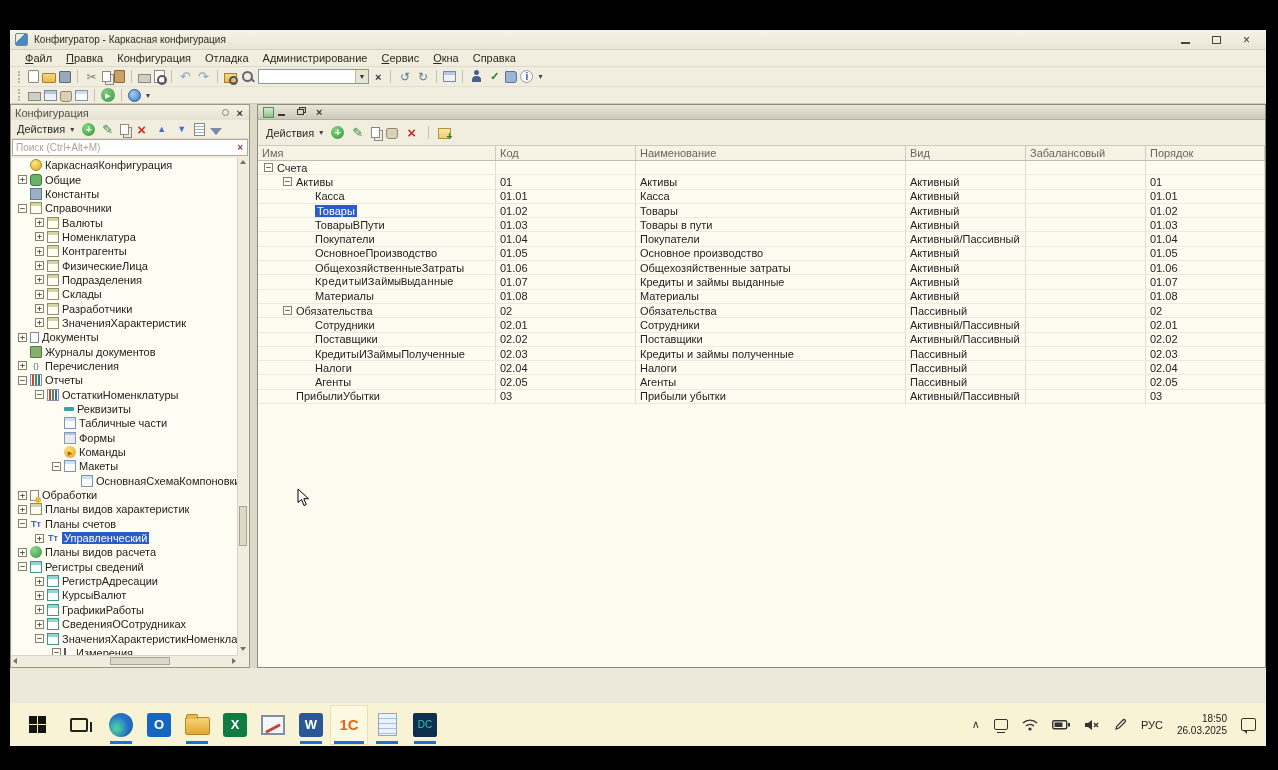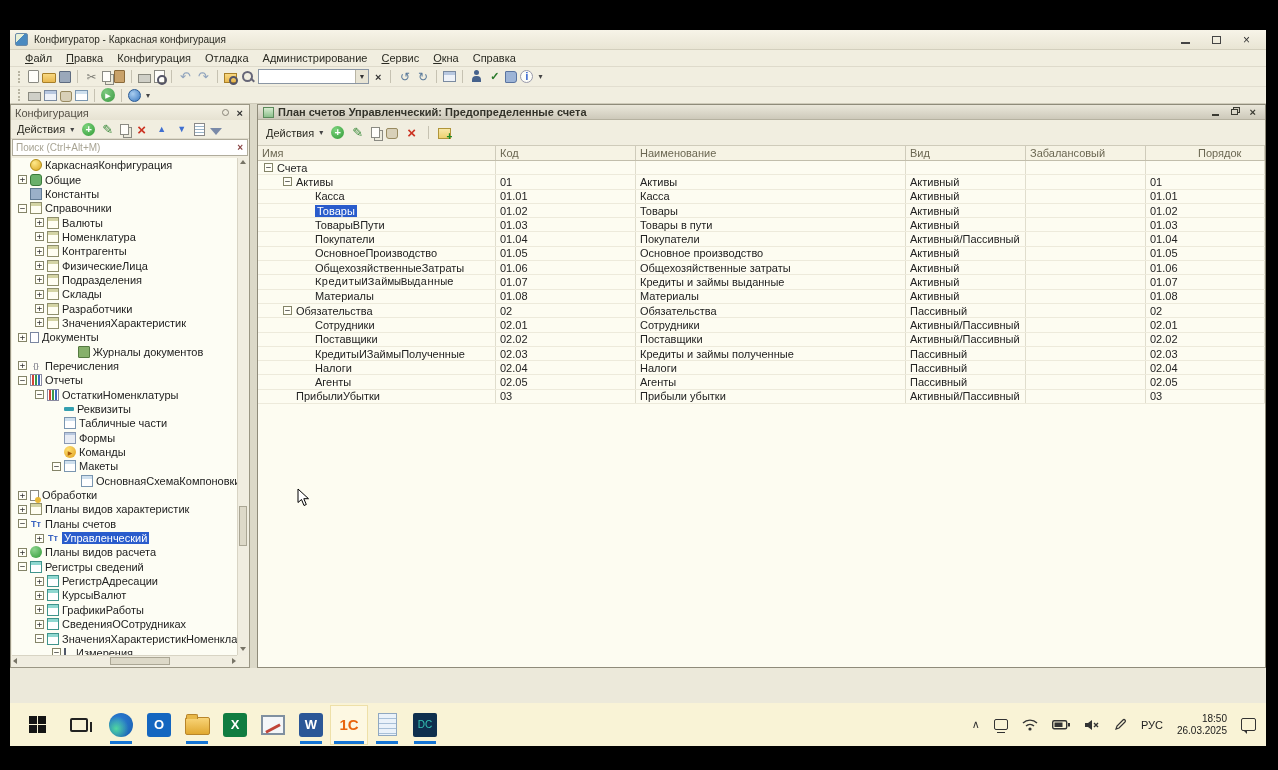--- a/index.html
+++ b/index.html
@@ -338,21 +338,21 @@
             <div class="tree-row" style="padding-left: 23px;">
               <span class="exp">+</span>
               <span class="ti tr-catalog"></span>
               <span class="tree-label">ЗначенияХарактеристик</span>
             </div>
             <div class="tree-row" style="padding-left: 6px;">
               <span class="exp">+</span>
               <span class="ti tr-doc"></span>
               <span class="tree-label">Документы</span>
             </div>
-            <div class="tree-row" style="padding-left: 20px; justify-content: center;">
+            <div class="tree-row" style="padding-left: 6px;">
               <span class="exp-spacer"></span>
               <span class="ti tr-journal"></span>
               <span class="tree-label">Журналы документов</span>
             </div>
             <div class="tree-row" style="padding-left: 6px;">
               <span class="exp">+</span>
               <span class="ti tr-enum">{}</span>
               <span class="tree-label">Перечисления</span>
             </div>
             <div class="tree-row" style="padding-left: 6px;">
@@ -464,21 +464,20 @@
         <div class="hsb">
           <div class="tri left"></div>
           <div class="thumb"></div>
           <div class="tri right"></div>
         </div>
       </div>
 
       <div class="docwin">
         <div class="dw-title">
           <span class="dw-icon"></span>
-          <span class="t">План счетов Управленческий: Предопределенные счета</span>
           <span class="dw-ctrl">
             <span class="glyph-min2"></span>
             <span class="glyph-restore"></span>
             <span class="glyph-close2">×</span>
           </span>
         </div>
         <div class="dw-toolbar">
           <span class="actions-label">
             <span>Действия</span>
             <span class="caret">▾</span>
@@ -493,21 +492,21 @@
               <span class="ic sp-addgroup"></span>
             </span>
         </div>
         <div class="dw-table">
           <div class="dw-header">
               <span class="hc" style="width: 238px;">Имя</span>
               <span class="hc" style="width: 140px;">Код</span>
               <span class="hc" style="width: 270px;">Наименование</span>
               <span class="hc" style="width: 120px;">Вид</span>
               <span class="hc" style="width: 120px;">Забалансовый</span>
-              <span class="hc" style="flex: 1 1 0%; margin-left: 48px;">Порядок</span>
+              <span class="hc" style="flex: 1 1 0%;">Порядок</span>
             </div>
           <div>
               <div class="dw-row">
                 <span class="c namecell" style="width: 238px; padding-left: 6px;">
                   <span class="exp">−</span>
                   <span class="">Счета</span>
                 </span>
                 <span class="c" style="width: 140px;"></span>
                 <span class="c" style="width: 270px;"></span>
                 <span class="c" style="width: 120px;"></span>

